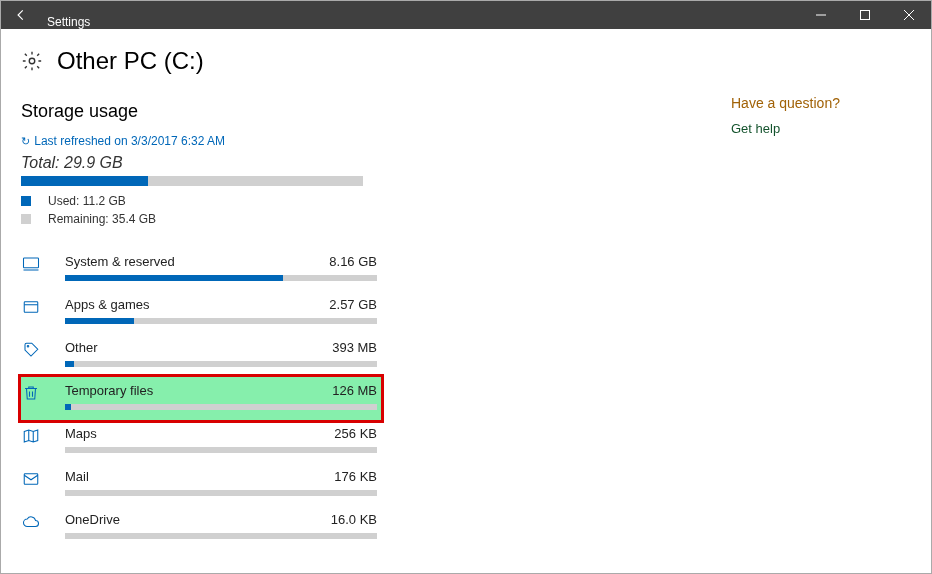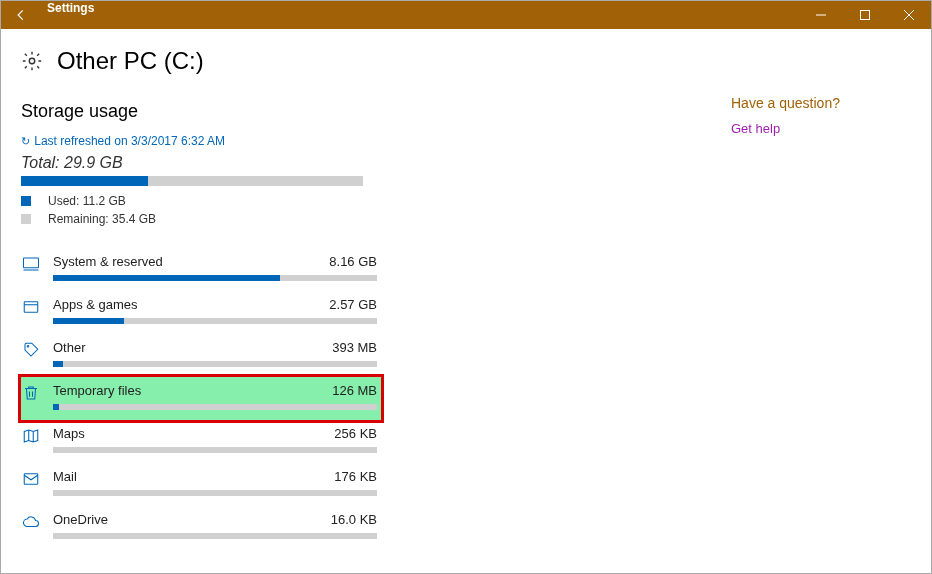--- a/index.html
+++ b/index.html
@@ -1,17 +1,17 @@
 <!DOCTYPE html>
 <html><head>
 <meta charset="utf-8">
 <style>
   * { box-sizing: border-box; margin: 0; padding: 0; }
   body { font-family: "Segoe UI", Tahoma, sans-serif; font-size: 13px; color: #000; background: #fff; width: 932px; height: 574px; overflow: hidden; border: 1px solid #aaa; }
-  .titlebar { background: #a16207; color: #fff; height: 28px; display: flex; align-items: flex-start; font-weight: bold; }
+  .titlebar { background: #404040; color: #fff; height: 28px; display: flex; align-items: flex-end; }
   .tb-back { width: 40px; height: 28px; display:flex; align-items:center; justify-content:center; }
   .tb-back svg { width: 14px; height: 14px; stroke: #fff; }
   .tb-title { font-size: 12px; padding-left: 6px; }
   .tb-spacer { flex: 1; }
   .tb-btn { width: 44px; height: 28px; display:flex; align-items:center; justify-content:center; }
   .tb-btn svg { width: 10px; height: 10px; stroke: #fff; fill:none; stroke-width:1; }
   .content { display: flex; padding: 18px 20px; height: calc(100% - 28px); }
   .main { width: 680px; }
   .side { flex:1; padding-left: 30px; padding-top: 48px; }
   .page-head { display:flex; align-items:center; gap: 14px; margin-bottom: 26px; }
@@ -19,30 +19,30 @@
   .page-title { font-size: 24px; font-weight: 350; }
   .section-title { font-size: 18px; font-weight: 400; margin-bottom: 12px; }
   .refresh { color: #0067b8; font-size: 12px; margin-bottom: 6px; display:flex; align-items:center; gap:4px;}
   .refresh .ricon { font-size: 11px; }
   .total { font-size: 16px; margin-bottom: 4px; color:#333;font-style:italic; }
   .bigbar { width: 342px; height: 10px; background: #d0d0d0; margin-bottom: 8px; position: relative; }
   .bigbar .fill { height: 100%; background: #0067b8; }
   .legend { font-size: 12px; color:#333; margin-bottom: 4px; display:flex; align-items:center; gap:17px;}
   .legend .sw { width:10px; height:10px; display:inline-block; }
   .categories { margin-top: 22px; }
-  .cat { width: 360px; display:flex; align-items:flex-start; padding: 6px 4px 10px 0; gap: 12px; cursor:pointer; }
+  .cat { width: 360px; display:flex; align-items:flex-start; padding: 6px 4px 10px 0; gap: 24px; cursor:pointer; }
   .cat .cicon { width: 20px; height: 20px; flex-shrink:0; display:flex; align-items:center; justify-content:center; color:#0067b8;}
   .cat .cicon svg { width: 18px; height: 18px; stroke:#0067b8; fill:none; stroke-width:1.4; }
   .cat .cbody { flex:1; }
   .cat .crow { display:flex; justify-content:space-between; font-size: 13px; color:#222; margin-bottom: 6px;}
   .cat .cbar { height: 6px; background: #d0d0d0; position:relative; }
   .cat .cbar .cfill { height:100%; background:#0067b8; }
   .cat.highlighted { outline: 3px solid #d80000; outline-offset: 0px; background:#86efac; }
   .side h4 { font-size: 14px; font-weight: 400; margin-bottom: 10px; color:#a16207;}
-  .side a { color: #a21caf; text-decoration:none; font-size: 13px; }
+  .side a { color: #14532d; text-decoration:none; font-size: 13px; }
 </style>
 </head>
 <body>
 
 <div class="titlebar">
   <div class="tb-back">
     <svg viewBox="0 0 24 24" fill="none" stroke-width="2">
         <path d="M15 4 L7 12 L15 20"></path>
       </svg>
   </div>

